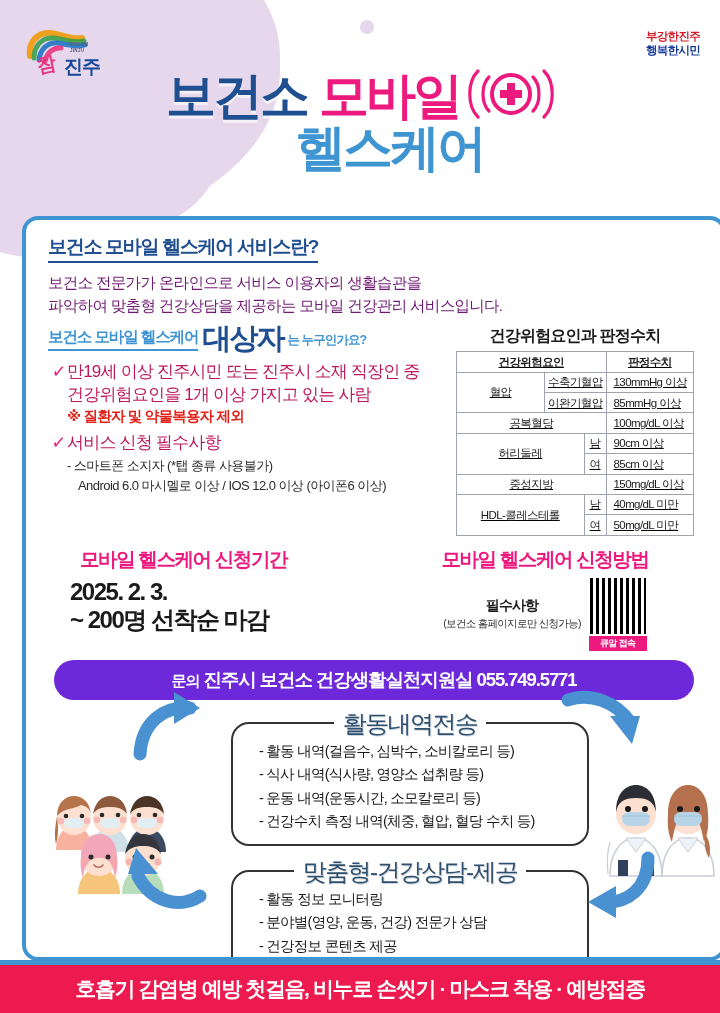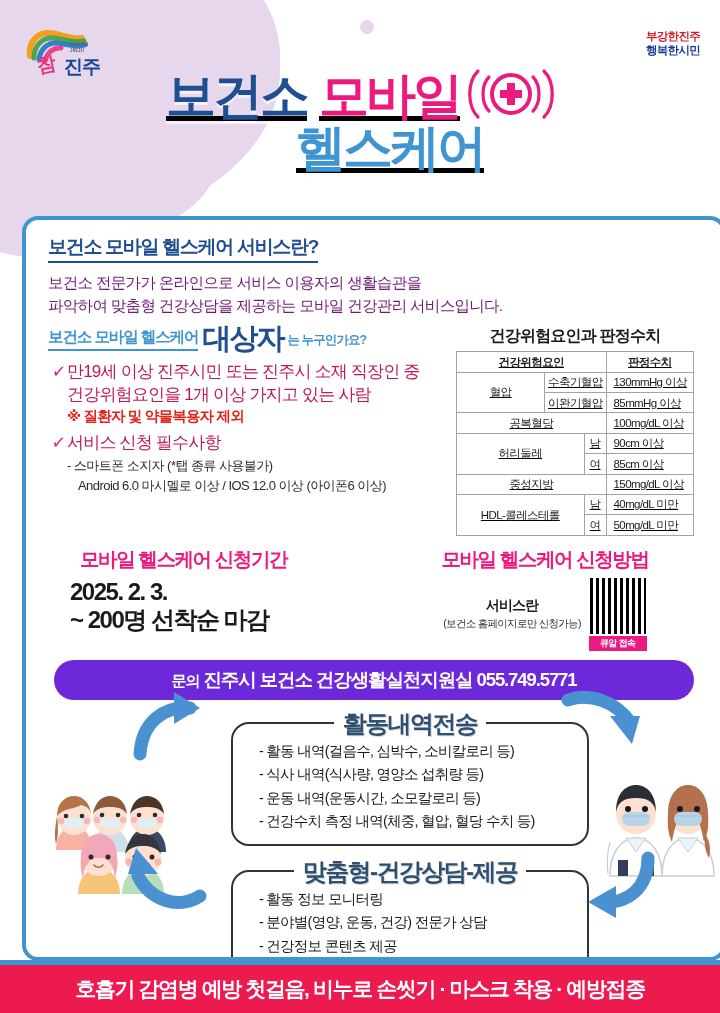--- a/index.html
+++ b/index.html
@@ -57,21 +57,21 @@
     font-size: 4.5px; font-weight: bold; color: #5a5a70; letter-spacing: .3px; line-height: 1.25;
   }
   .slogan {
     position: absolute; right: 20px; top: 30px; z-index: 5;
     text-align: right; line-height: 1.18; letter-spacing: -.7px;
   }
   .slogan .l1 { font-size: 11.5px; font-weight: bold; color: #d11a2a; }
   .slogan .l2 { font-size: 11.5px; font-weight: bold; color: #16389a; }
 
   
-  .title-block { position: absolute; left: 0; top: 66px; width: 720px; z-index: 4; text-decoration: underline; }
+  .title-block { position: absolute; left: 0; top: 66px; width: 720px; z-index: 4; }
   .title-row { display: flex; align-items: center; justify-content: center; }
   .t-navy {
     font-size: 50px; font-weight: bold; color: #1f4e91;
     letter-spacing: -3px; line-height: .98;
     text-shadow: 0 3px 0 rgba(255,255,255,.65);
   }
   .t-pink {
     font-size: 50px; font-weight: bold; color: #ec1a7e;
     letter-spacing: -3px; line-height: .98; margin-left: 12px;
   }
@@ -209,21 +209,21 @@
     border: 2px solid #333; border-radius: 18px;
     padding: 16px 0 10px 0;
   }
   .fbox.one { top: 12px; }
   .fbox.two { top: 160px; }
   .fbox-title {
     position: absolute; top: -16px; left: 0; right: 0; text-align: center;
   }
   .fbox-title span {
     background: #fff; padding: 0 9px;
-    font-size: 24px; font-weight: bold; color: #2f4f6f;
+    font-size: 24px; font-weight: normal; color: #2f4f6f;
     letter-spacing: -1.6px;
     text-shadow: 1px 1px 0 #cfd6dd;
   }
   .fbox ul { list-style: none; padding: 0 0 0 26px; }
   .fbox li {
     font-size: 14.5px; color: #1a1a1a; letter-spacing: -.75px;
     line-height: 1.62;
   }
   .people { position: absolute; }
   .people.left { left: 16px; top: 78px; }
@@ -392,21 +392,21 @@
         <div class="pink-h">모바일 헬스케어 신청기간</div>
         <div class="big-date">
           <div>2025. 2. 3.</div>
           <div>~ 200명 선착순 마감</div>
         </div>
       </div>
       <div class="apply-right">
         <div class="pink-h">모바일 헬스케어 신청방법</div>
         <div class="qr-row">
           <div class="qr-txt">
-            <div class="a">서비스란</div>
+            <div class="a">필수사항</div>
             <div class="b">(보건소 홈페이지로만 신청가능)</div>
           </div>
           <div class="qr-box">
             <div class="qr-img"></div>
             <div class="qr-cap">큐알 접속</div>
           </div>
         </div>
       </div>
     </div>
 

